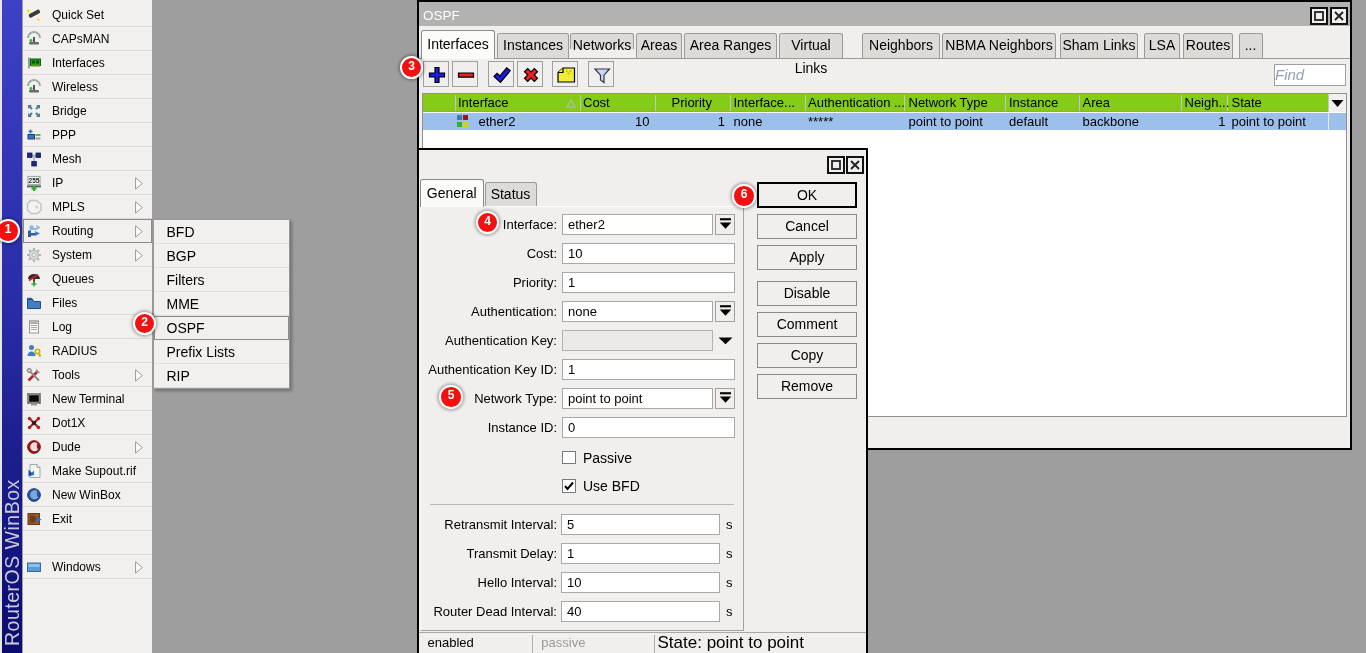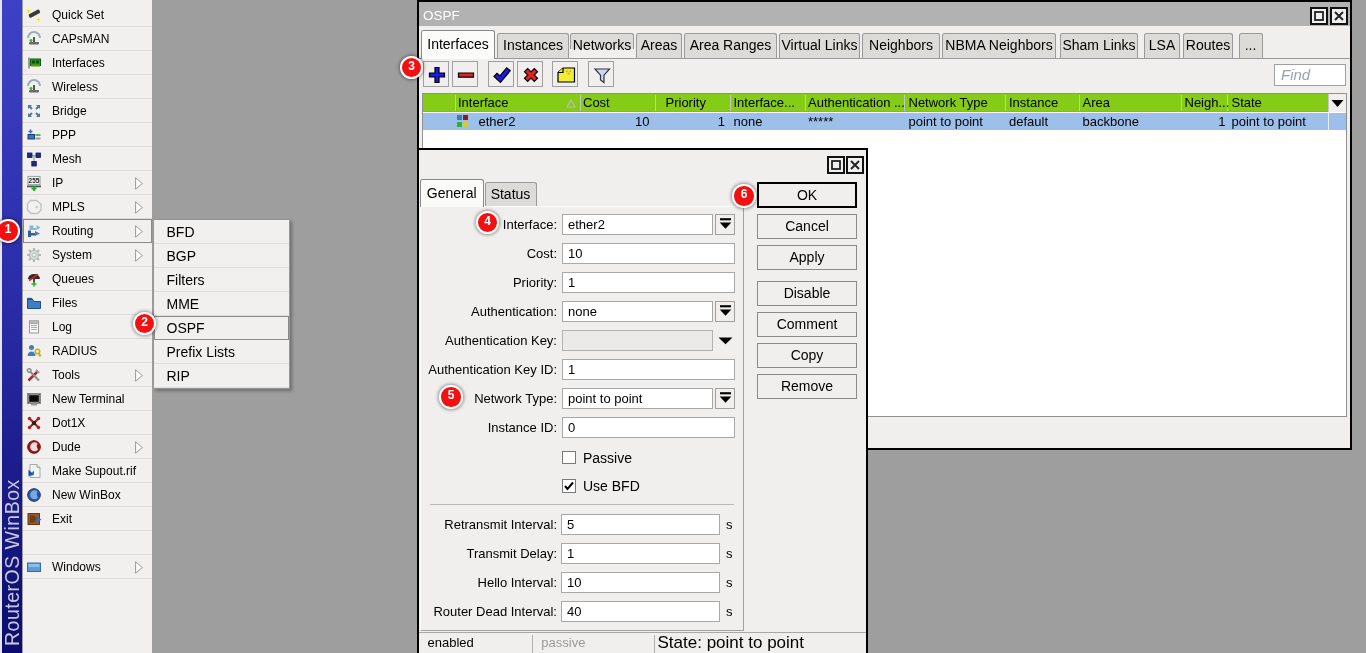--- a/index.html
+++ b/index.html
@@ -300,21 +300,21 @@
       <svg width="14" height="14" viewBox="0 0 14 14" style="position:absolute;left:0;top:0">
         <path d="M3 3l8 8M11 3l-8 8" stroke="#222" stroke-width="1.9"></path>
       </svg>
     </div>
  <div style="position:absolute;left:0;top:56px;width:931px;height:1px;background:#9a9a9a"></div>
  <div class="tab" style="left:2px;top:28px;width:74px;height:29px;background:#fbfbfa;border-color:#8a8a8a;line-height:27px;z-index:3">Interfaces</div>
 <div class="tab" style="left:78px;top:31px;width:72px;height:25px;line-height:23px">Instances</div>
 <div class="tab" style="left:151px;top:31px;width:64px;height:16px;line-height:23px">Networks</div>
 <div class="tab" style="left:217px;top:31px;width:46px;height:25px;line-height:23px">Areas</div>
 <div class="tab" style="left:265px;top:31px;width:93px;height:25px;line-height:23px">Area Ranges</div>
-<div class="tab" style="left:360px;top:31px;width:81px;height:25px;line-height:23px">Virtual Links</div>
+<div class="tab" style="left:360px;top:31px;width:64px;height:25px;line-height:23px">Virtual Links</div>
 <div class="tab" style="left:443px;top:31px;width:78px;height:25px;line-height:23px">Neighbors</div>
 <div class="tab" style="left:523px;top:31px;width:114px;height:25px;line-height:23px">NBMA Neighbors</div>
 <div class="tab" style="left:641px;top:31px;width:78px;height:25px;line-height:23px">Sham Links</div>
 <div class="tab" style="left:725px;top:31px;width:36px;height:25px;line-height:23px">LSA</div>
 <div class="tab" style="left:764px;top:31px;width:50px;height:25px;line-height:23px">Routes</div>
 <div class="tab" style="left:819.5px;top:31px;width:24px;height:25px;line-height:23px">...</div>
  <div style="position:absolute;left:4px;top:59px;width:26px;height:26px;background:#f0efee;border:1px solid #9f9f9f">
       <svg width="24" height="24" viewBox="0 0 24 24" style="position:absolute;left:0;top:0">
         <path d="M11 5.5h4v5.5h5.5v4H15v5.5h-4V15H5.5v-4H11z" fill="#1b1bdf" stroke="#000" stroke-width="1.2"></path>
       </svg>
@@ -343,37 +343,37 @@
           <rect x="16.5" y="8.5" width="1.6" height="1.6"></rect>
           <rect x="14.7" y="10.7" width="1.6" height="1.6"></rect>
         </g>
       </svg>
     </div>
 <div style="position:absolute;left:169px;top:59px;width:26px;height:26px;background:#f0efee;border:1px solid #9f9f9f">
       <svg width="24" height="24" viewBox="0 0 24 24" style="position:absolute;left:0;top:0">
         <path d="M6 7h14.5l-5.5 6.2v7.3l-3.5-2.5v-4.8z" fill="#ccd8f0" stroke="#334" stroke-width="1.2"></path>
       </svg>
     </div>
- <div style="position:absolute;left:855px;top:61.5px;width:71.5px;height:22px;background:#fff;border:1px solid #a0a0a0;font-size:15px;font-style:italic;color:#96a0b2;line-height:20px;padding-left:6px">Find</div>
+ <div style="position:absolute;left:855px;top:61.5px;width:71.5px;height:22px;background:#fff;border:1px solid #a0a0a0;font-size:15px;font-style:italic;color:#96a0b2;line-height:20px;padding-left:0">Find</div>
  <div style="position:absolute;left:2.5px;top:90.5px;width:925.5px;height:324.5px;background:#fff;border:1px solid #919191">
    <div style="position:absolute;left:0;top:0;width:923.5px;height:18px;background:#84cc16;border-bottom:1px solid #9a9a94">
         <div class="hsep" style="left:32px"></div>
         <div class="hsep" style="left:157px"></div>
         <div class="hsep" style="left:232px"></div>
         <div class="hsep" style="left:307px"></div>
         <div class="hsep" style="left:382px"></div>
         <div class="hsep" style="left:481px"></div>
         <div class="hsep" style="left:582px"></div>
         <div class="hsep" style="left:656px"></div>
         <div class="hsep" style="left:758.5px"></div>
         <div class="hsep" style="left:804.5px"></div>
         <div class="hsep" style="left:905px"></div> 
         <div class="htx" style="left:35.5px">Interface</div>
         <div class="htx" style="left:160.5px">Cost</div>
-        <div class="htx" style="left:243px">Priority</div>
+        <div class="htx" style="left:249px">Priority</div>
         <div class="htx" style="left:311px">Interface...</div>
         <div class="htx" style="left:385.5px">Authentication ...</div>
         <div class="htx" style="left:486px">Network Type</div>
         <div class="htx" style="left:586.5px">Instance</div>
         <div class="htx" style="left:660px">Area</div>
         <div class="htx" style="left:762px">Neigh...</div>
         <div class="htx" style="left:809px">State</div> 
         <svg style="position:absolute;left:143px;top:5px" width="10" height="9" viewBox="0 0 10 9">
           <path d="M5 1L9 8H1z" fill="none" stroke="#bcbcbc" stroke-width="1.1"></path>
         </svg>

